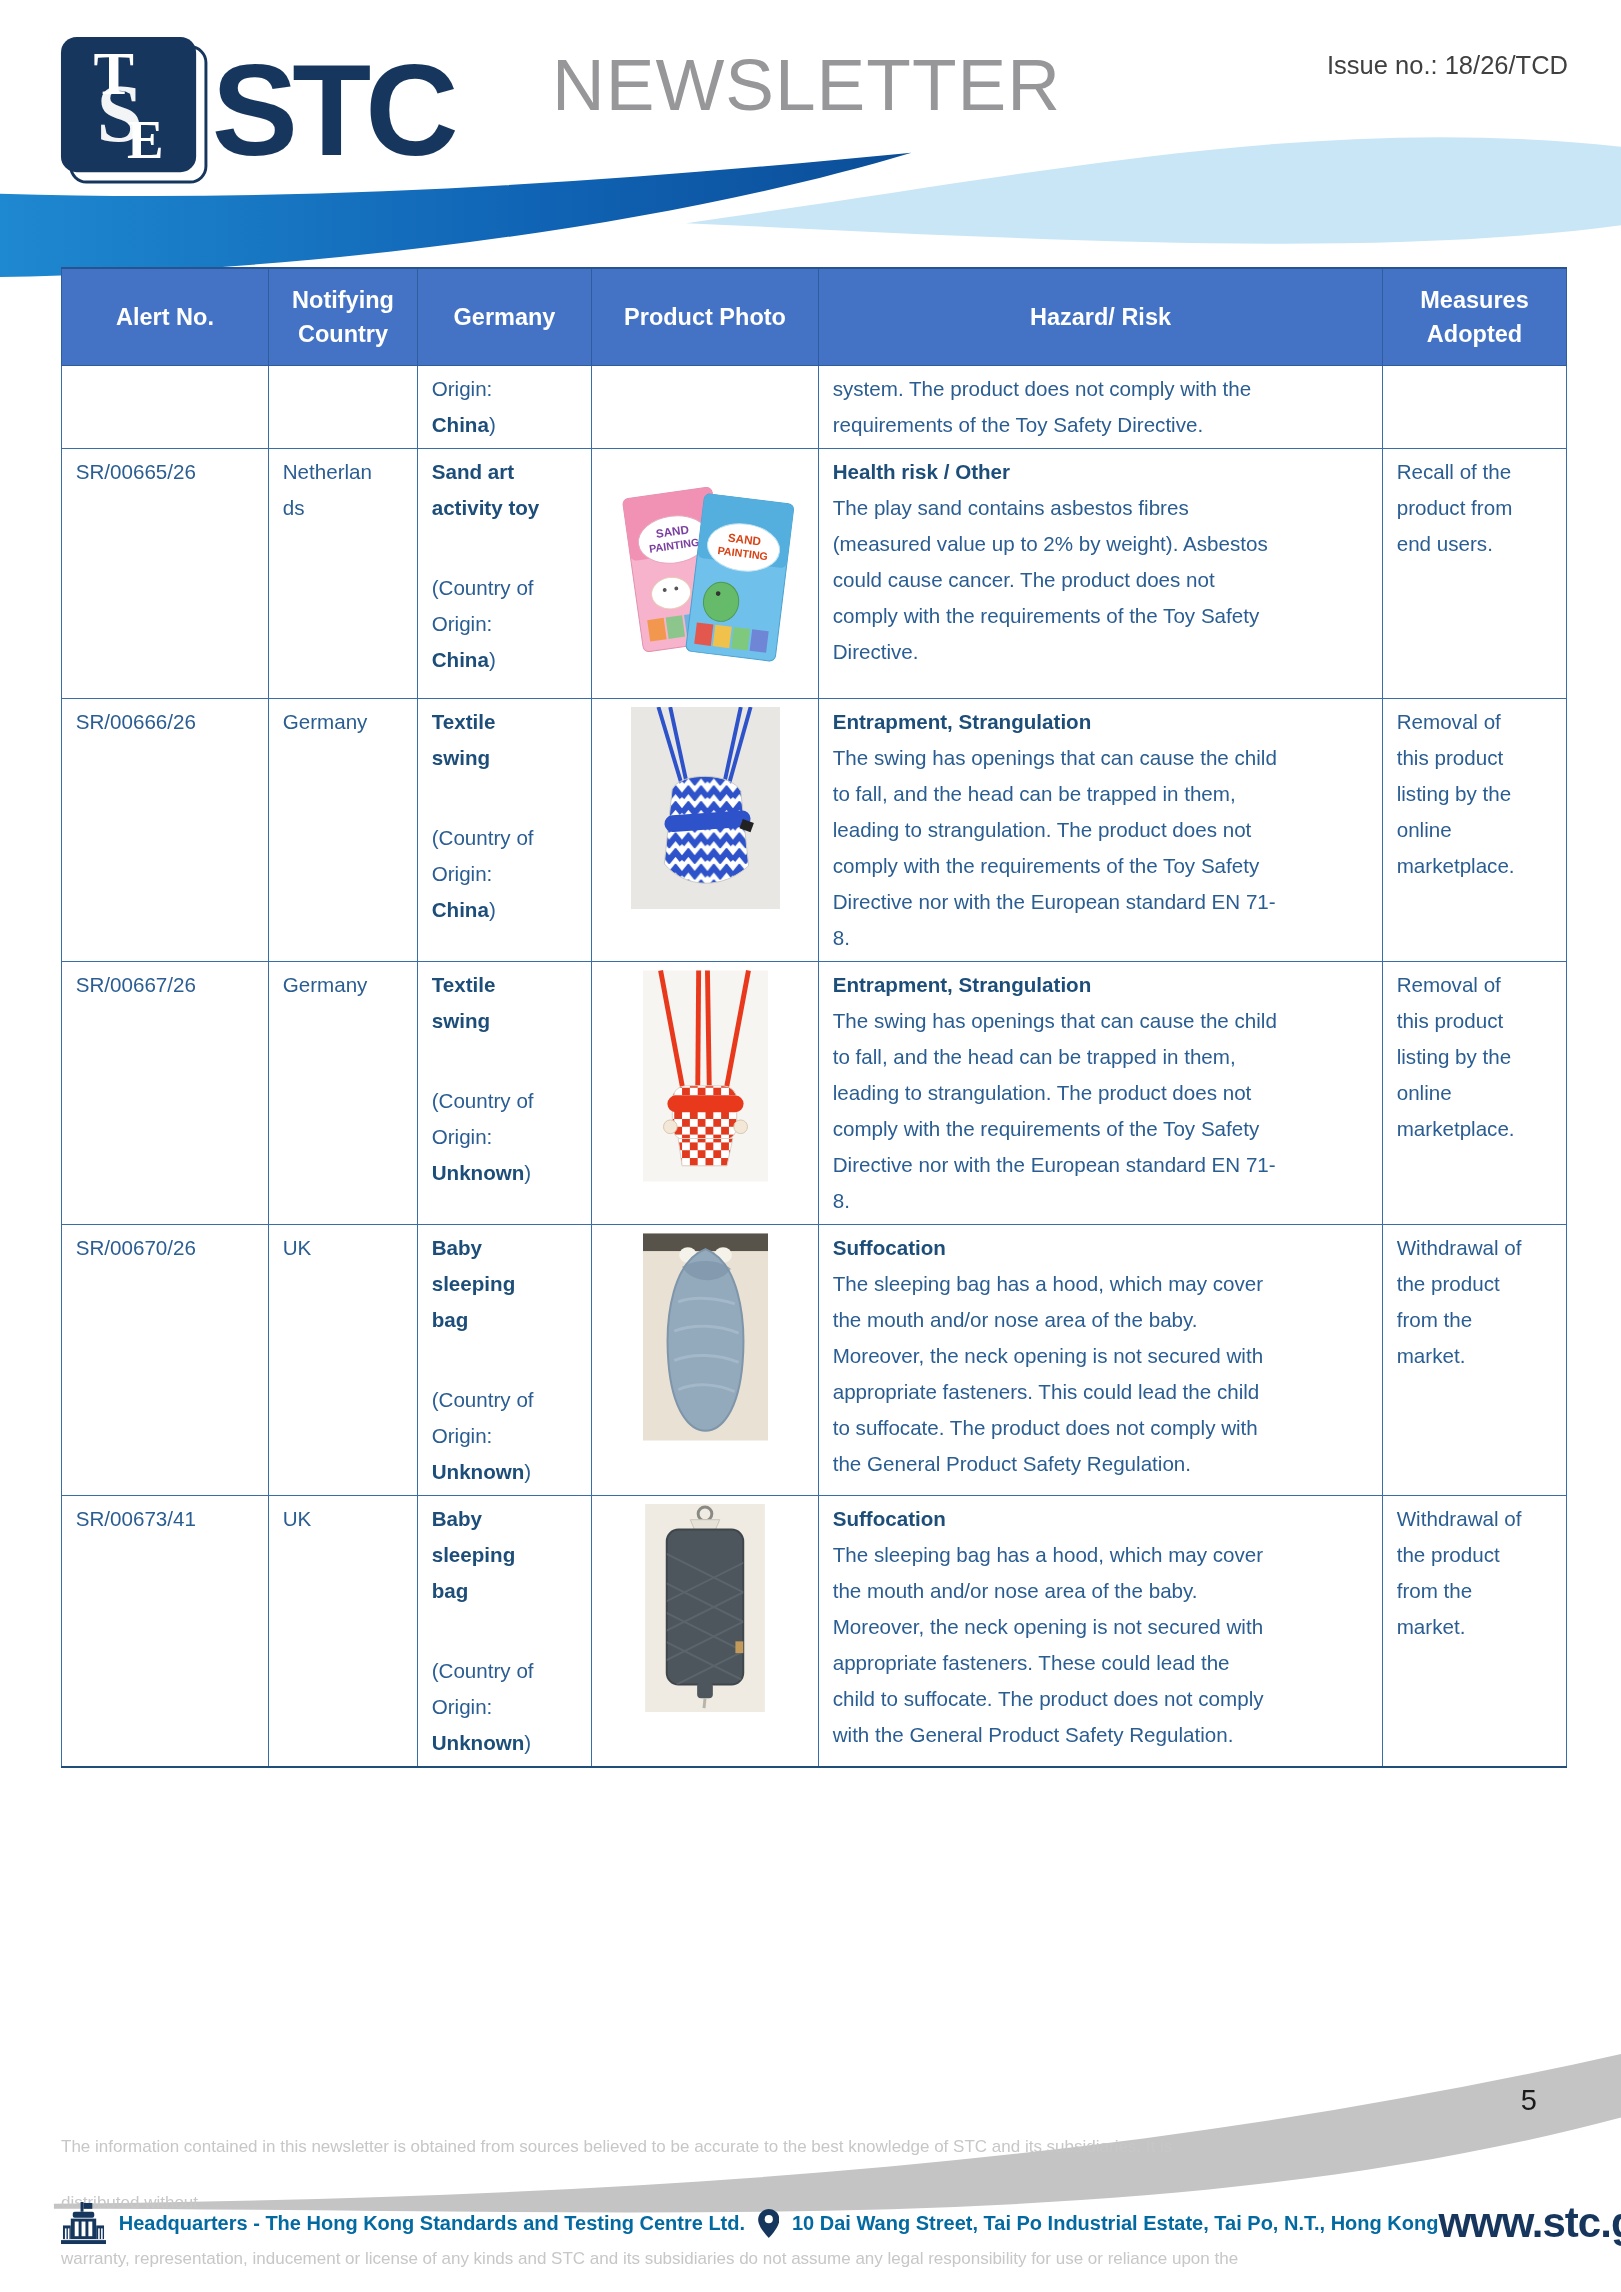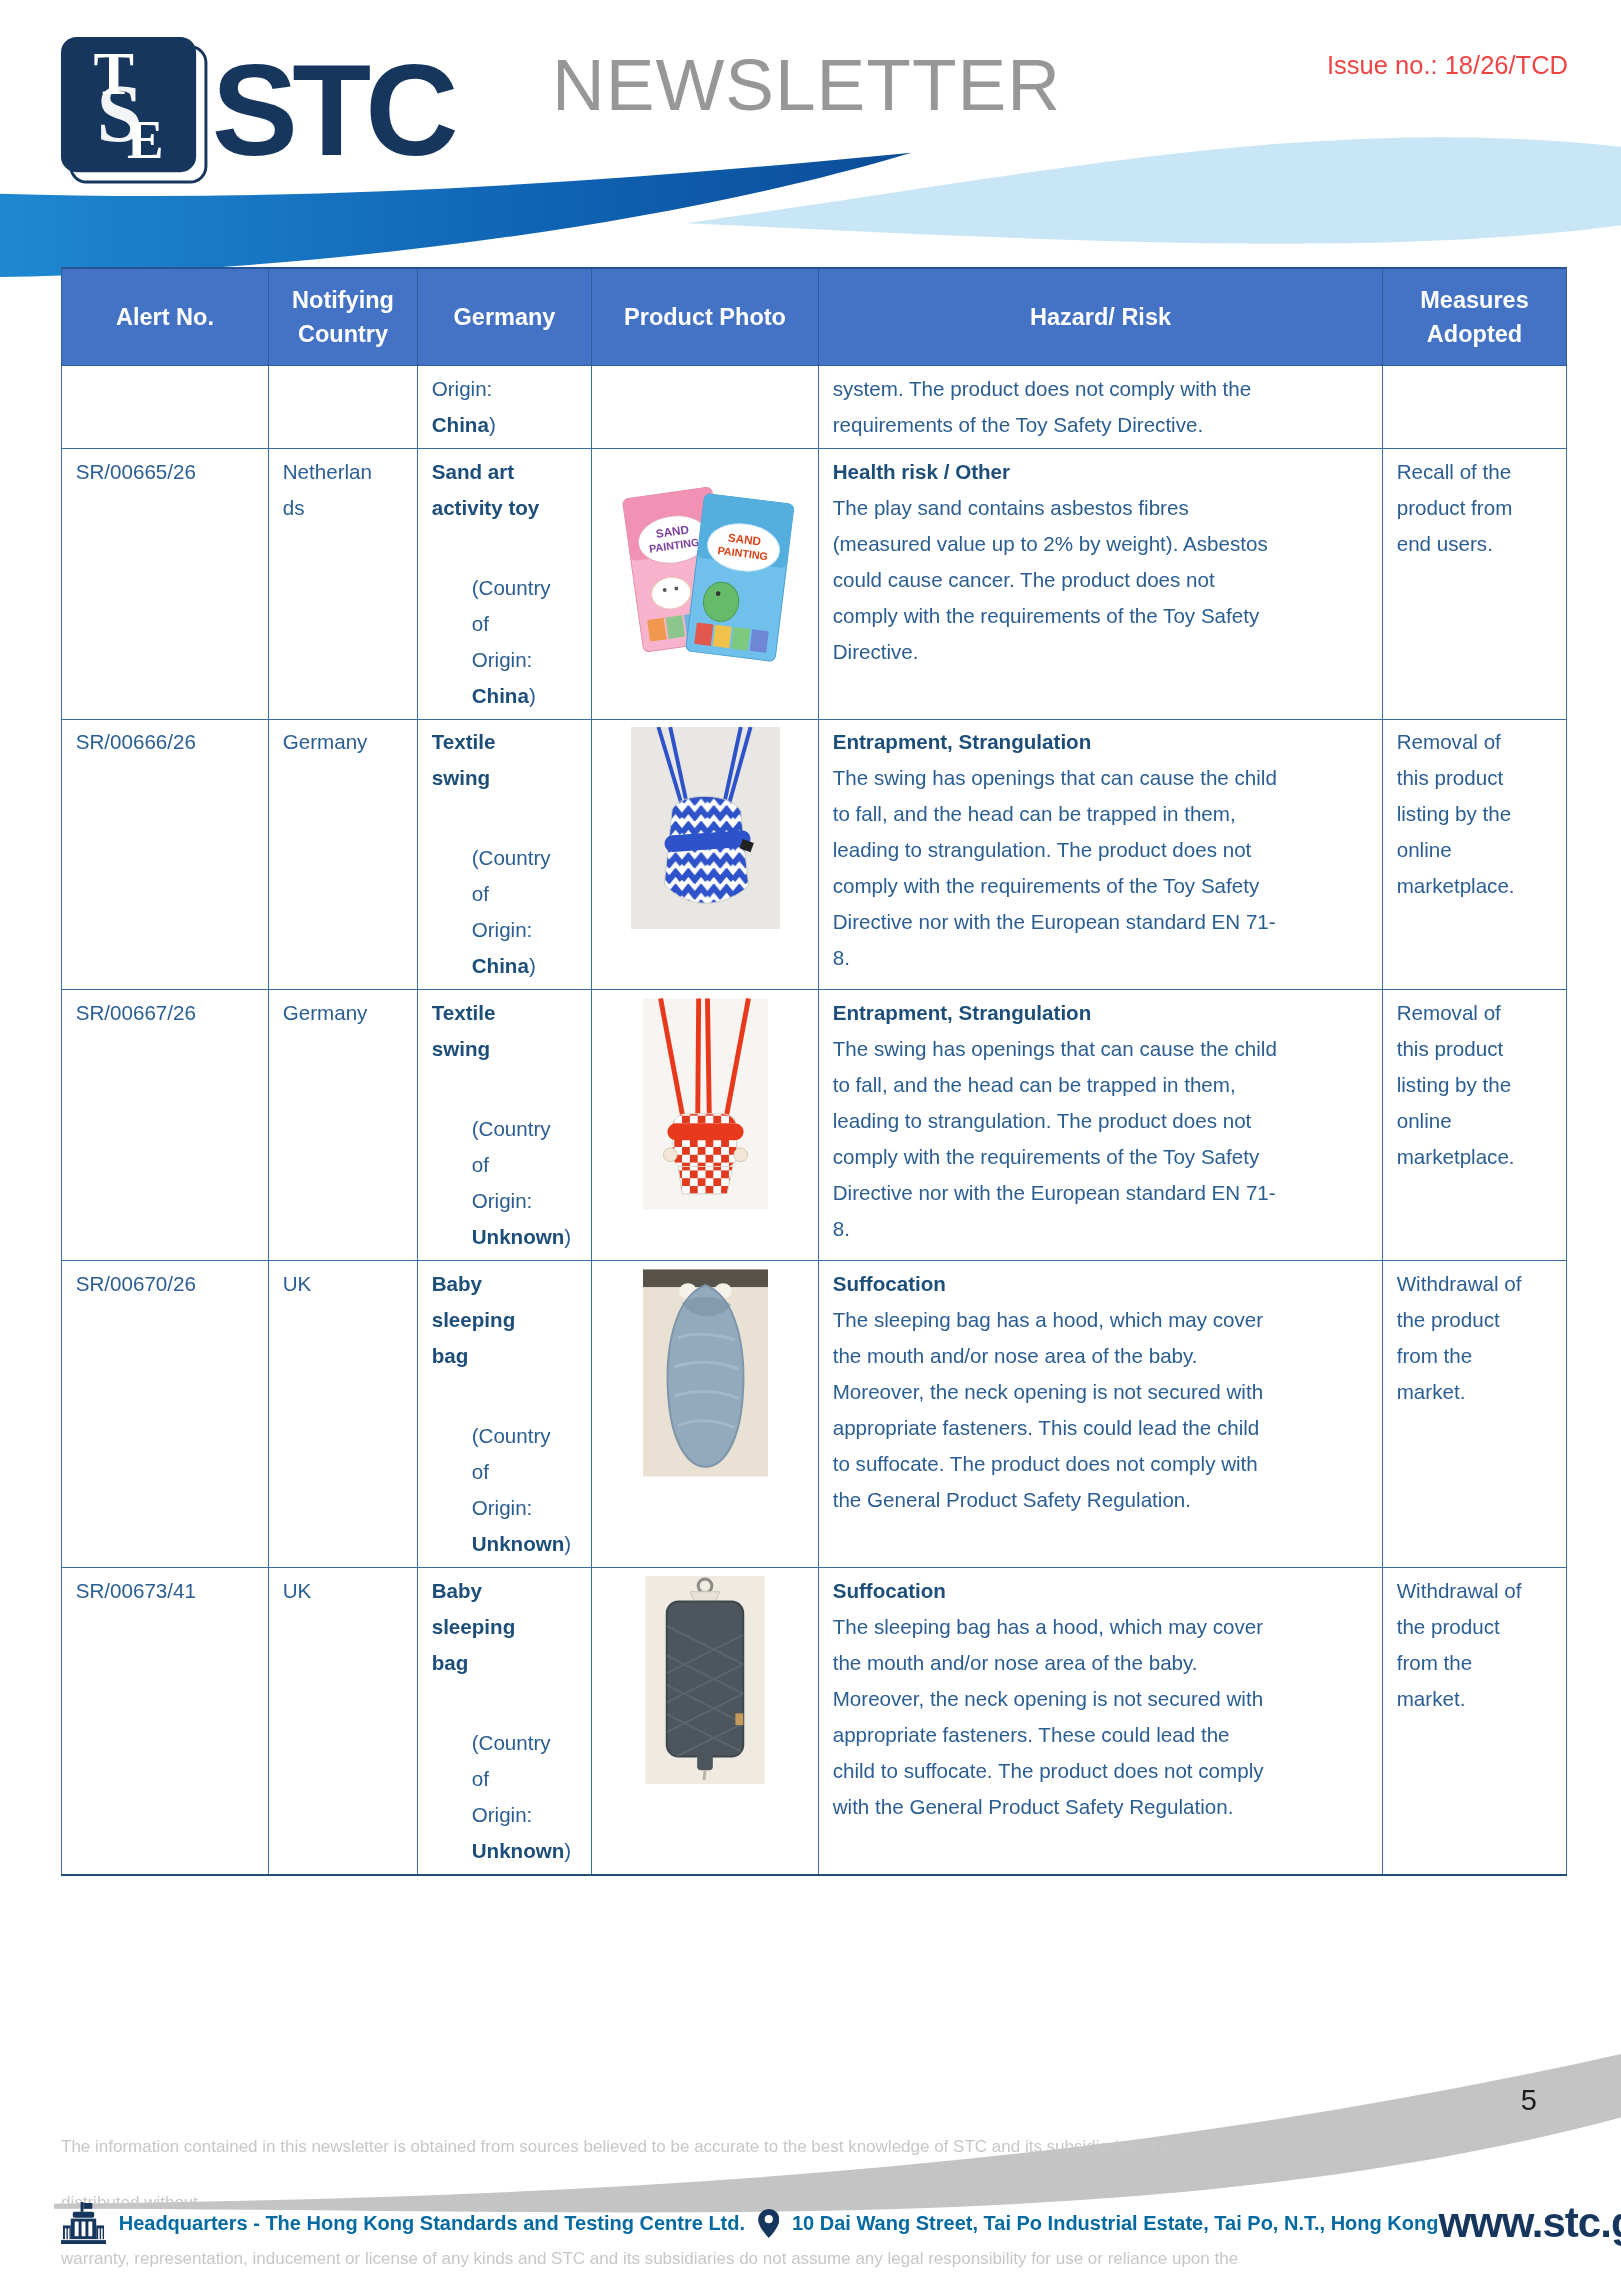--- a/index.html
+++ b/index.html
@@ -9,21 +9,21 @@
     overflow:hidden;
   }
   
   .logo-svg { position:absolute; left:59px; top:33px; }
   .newsletter-title {
     position:absolute; left:552px; top:43px;
     font-size:73px; color:#97979a; letter-spacing:1px; white-space:nowrap;
   }
   .issue-no {
     position:absolute; right:53px; top:51px;
-    font-size:25.5px; color:#ef4444; white-space:nowrap;text-align:center;
+    font-size:25.5px; color:#404040; white-space:nowrap;text-align:center;
   }
   .wave-svg { position:absolute; left:0; top:127px; }
 
   
   table.alerts-table {
     position:absolute; left:61px; top:267px; width:1506px;
     border-collapse:collapse; table-layout:fixed;
     border-bottom:2.9px solid #1f4e79;
     padding-left:25px;
   }
@@ -37,21 +37,21 @@
     border:1px solid #3a6ca5; vertical-align:top;
     padding:4.9px 17.6px 4.9px 13.7px;
     font-size:20.6px; line-height:36px; color:var(--txt,#2A5D92);
     overflow:hidden;
   }
   .alerts-table td.cell-country { padding-right:31px; overflow-wrap:break-word; }
   .alerts-table td.cell-photo   { padding:7.8px 3.9px; text-align:center; }
   .product-name, .hazard-title, .origin-bold {
     font-weight:bold; color:var(--txt-bold,#1D4E79);
   }
-  .origin-block.gap { margin-top:44px;margin-left:40px; }
+  .origin-block.gap { margin-top:44px; }
 
   
   .gray-swoosh-svg { position:absolute; left:0; top:2039px; }
   .page-number {
     position:absolute; right:84px; top:2084px;
     font-size:29px; color:#1a1a1a;
   }
   .disclaimer {
     position:absolute; left:61px; top:2119px; width:1186px;
     font-size:17px; line-height:56px; color:#c7c7c7;

